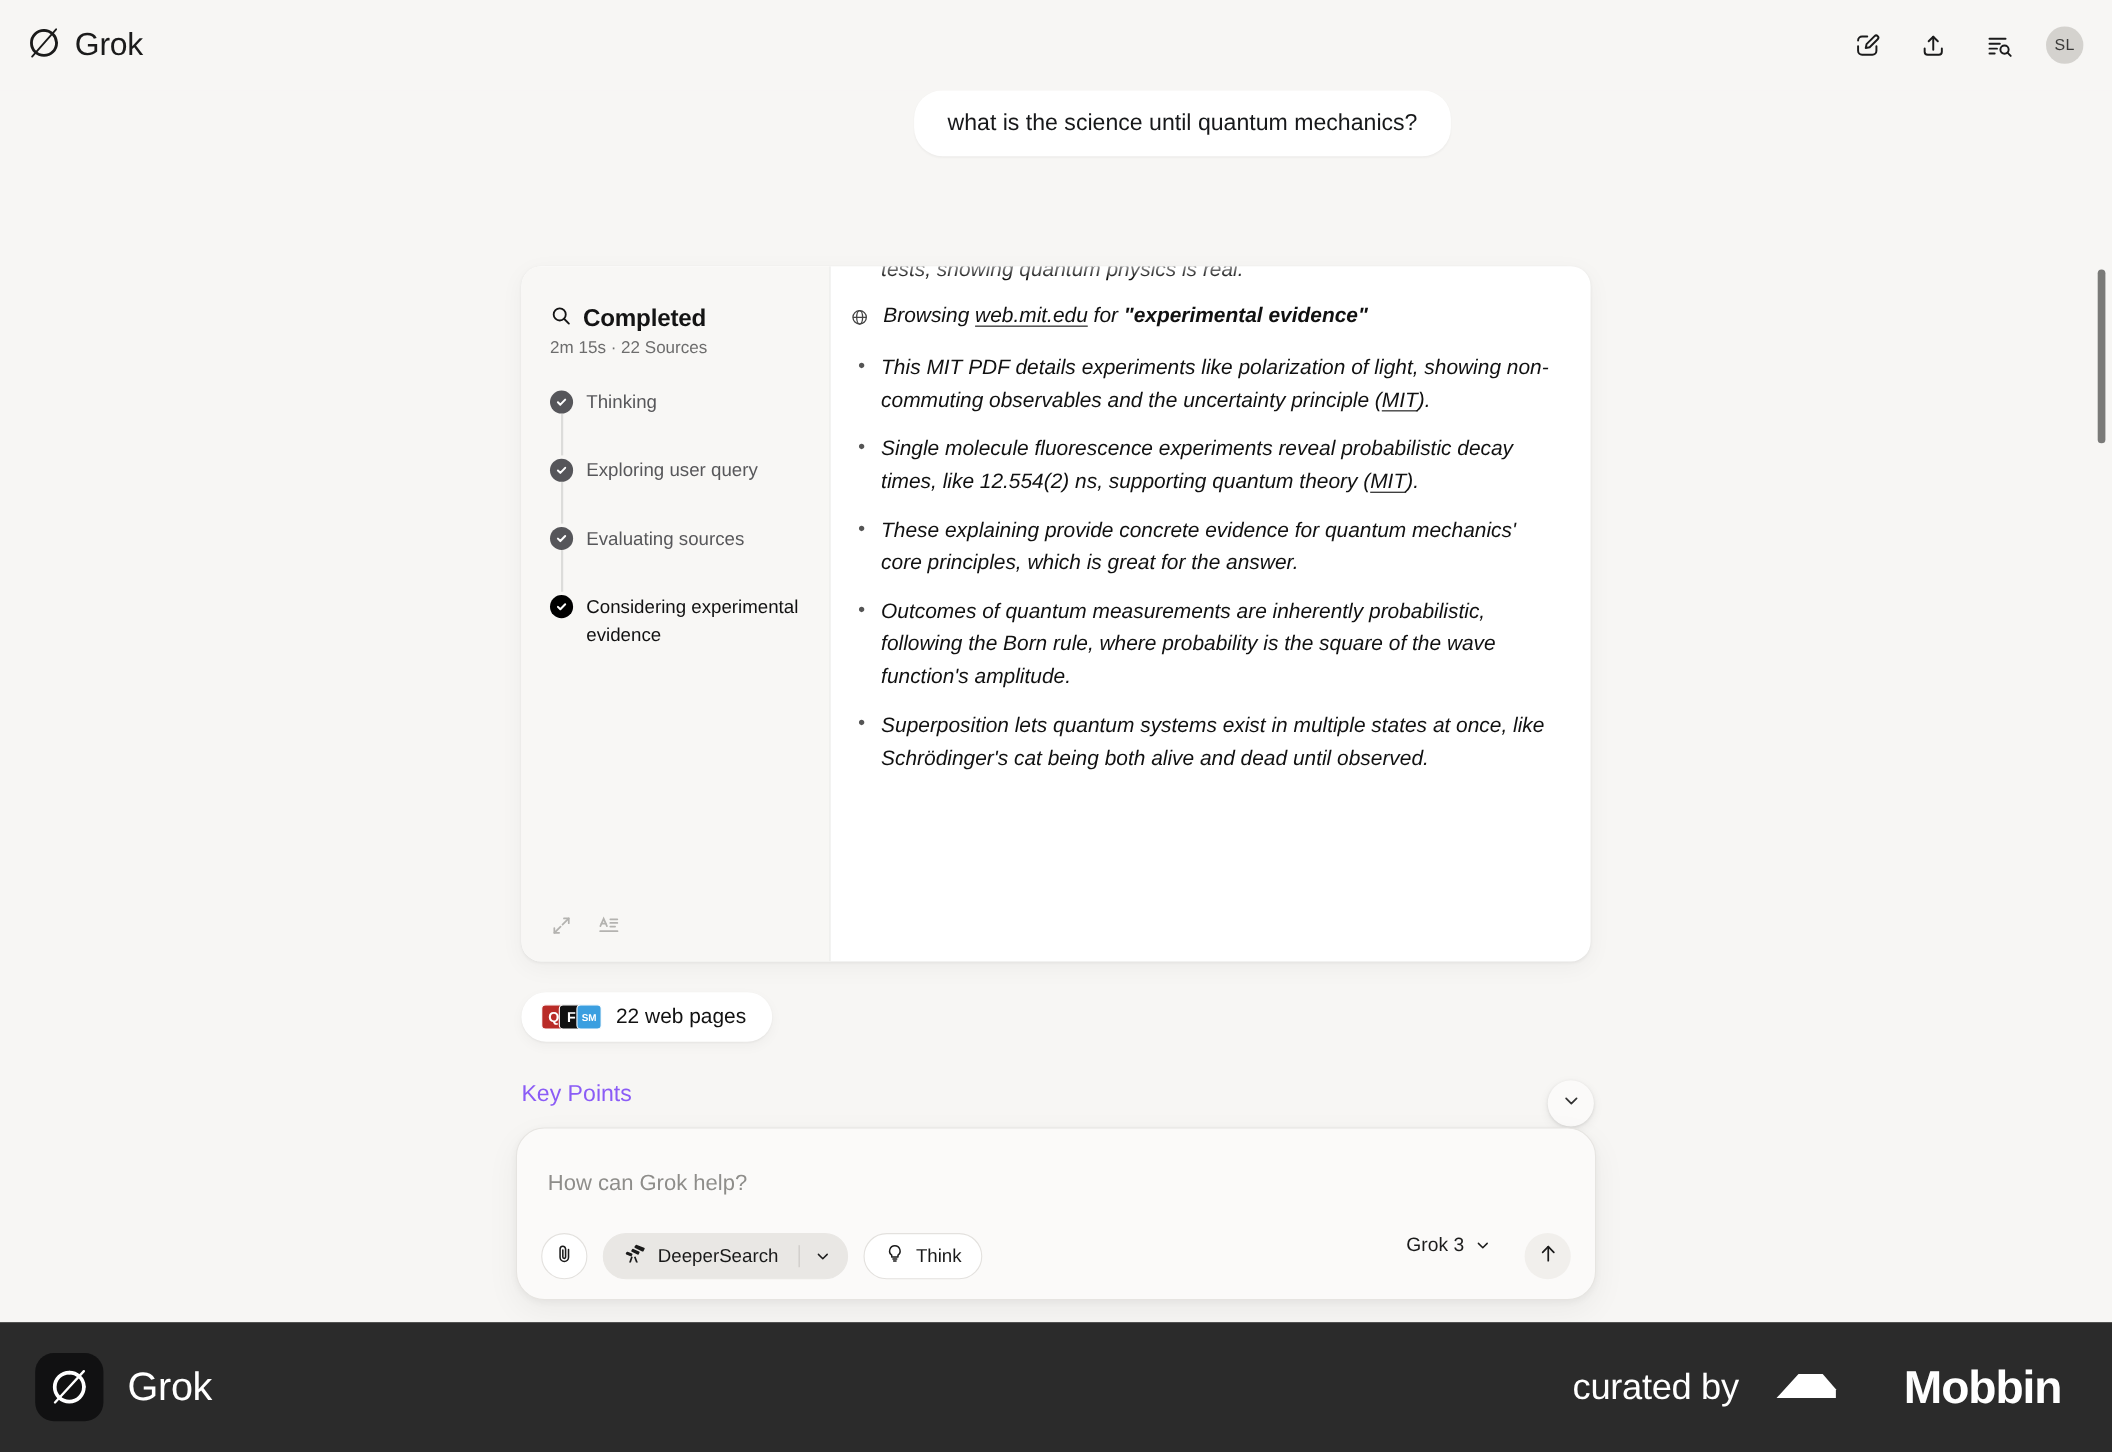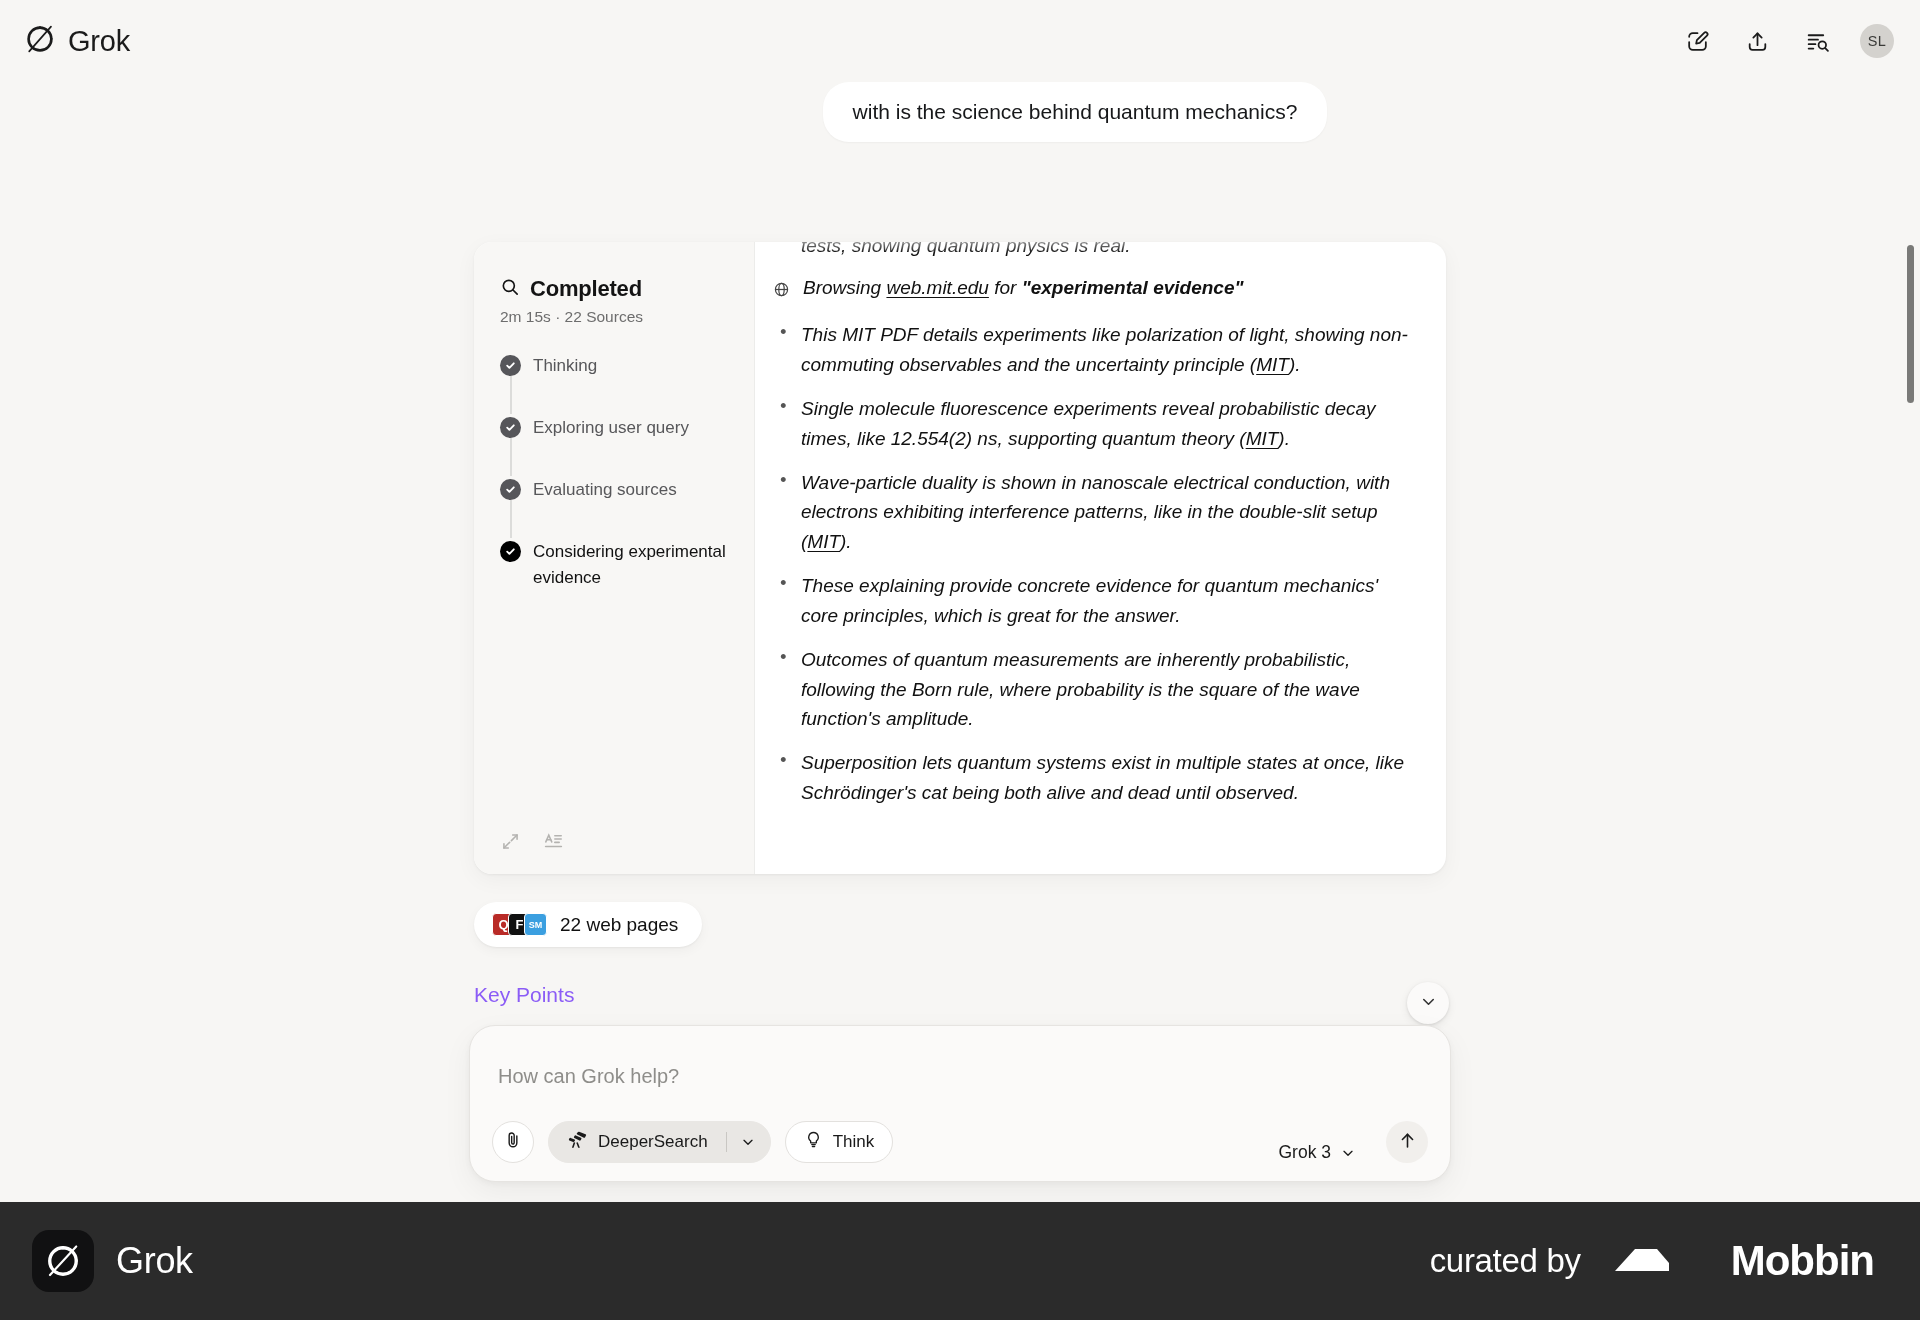--- a/index.html
+++ b/index.html
@@ -177,21 +177,21 @@
     width: 982px; background: #fbfaf9;
     border: 1px solid #e6e4e1; border-radius: 26px;
     padding: 22px 22px 18px 22px;
     box-shadow: 0 2px 6px rgba(0,0,0,0.04), 0 10px 30px rgba(0,0,0,0.05);
   }
   .composer-input {
     font-size: 20px; color: #8e8d8a; padding: 4px 6px 0 6px; min-height: 34px;
     cursor: text;
     margin-top: 13px;
   }
-  .composer-bar { display: flex; align-items: flex-end; margin-top: 26px; gap: 14px; }
+  .composer-bar { display: flex; align-items: flex-start; margin-top: 26px; gap: 14px; }
   .cbtn {
     display: inline-flex; align-items: center; gap: 10px;
     border: 1px solid #e3e1de; background: #ffffff;
     border-radius: 999px; height: 42px; padding: 0 18px;
     font-size: 17px; color: #191919; cursor: pointer;
   }
   .cbtn.round { width: 42px; padding: 0; justify-content: center; }
   .cbtn.filled { background: #e9e7e4; border-color: #e9e7e4; padding-right: 8px; }
   .pill-div { width: 1px; height: 20px; background: #c9c7c3; margin: 0 3px 0 8px; }
   .spacer { flex: 1; }
@@ -269,21 +269,21 @@
       </svg>
     </span>
     <span class="avatar">SL</span>
   </div>
 </div>
 
 <div class="convo">
   <div class="convo-inner">
 
     <div class="user-row">
-      <div class="user-bubble">with is the science behind quantum mechanics?</div>
+      <div class="user-bubble">what is the science until quantum mechanics?</div>
     </div>
 
     <div class="think-card">
 
       <div class="think-left">
         <div class="tl-head">
           <span>
             <svg width="20" height="20" viewBox="0 0 24 24" fill="none" stroke="#141414" stroke-width="2" stroke-linecap="round">
               <circle cx="10.6" cy="10.6" r="6.6"></circle>
                 <path d="M15.6 15.6 20.6 20.6"></path>
@@ -369,21 +369,20 @@
               <span>Browsing</span>
               <span class="lnk">web.mit.edu</span>
               <span>for</span>
               <span class="bq">"experimental evidence"</span>
             </span>
           </div>
 
           <ul class="tr-list">
             <li>This MIT PDF details experiments like polarization of light, showing non-commuting observables and the uncertainty principle (<span class="mit">MIT</span>).</li>
             <li>Single molecule fluorescence experiments reveal probabilistic decay times, like 12.554(2) ns, supporting quantum theory (<span class="mit">MIT</span>).</li>
-            <li>Wave-particle duality is shown in nanoscale electrical conduction, with electrons exhibiting interference patterns, like in the double-slit setup (<span class="mit">MIT</span>).</li>
             <li>These explaining provide concrete evidence for quantum mechanics' core principles, which is great for the answer.</li>
             <li>Outcomes of quantum measurements are inherently probabilistic, following the Born rule, where probability is the square of the wave function's amplitude.</li>
             <li>Superposition lets quantum systems exist in multiple states at once, like Schrödinger's cat being both alive and dead until observed.</li>
           </ul>
         </div>
       </div>
     </div>
 
     <div class="sources-wrap">
       <div class="chip">

